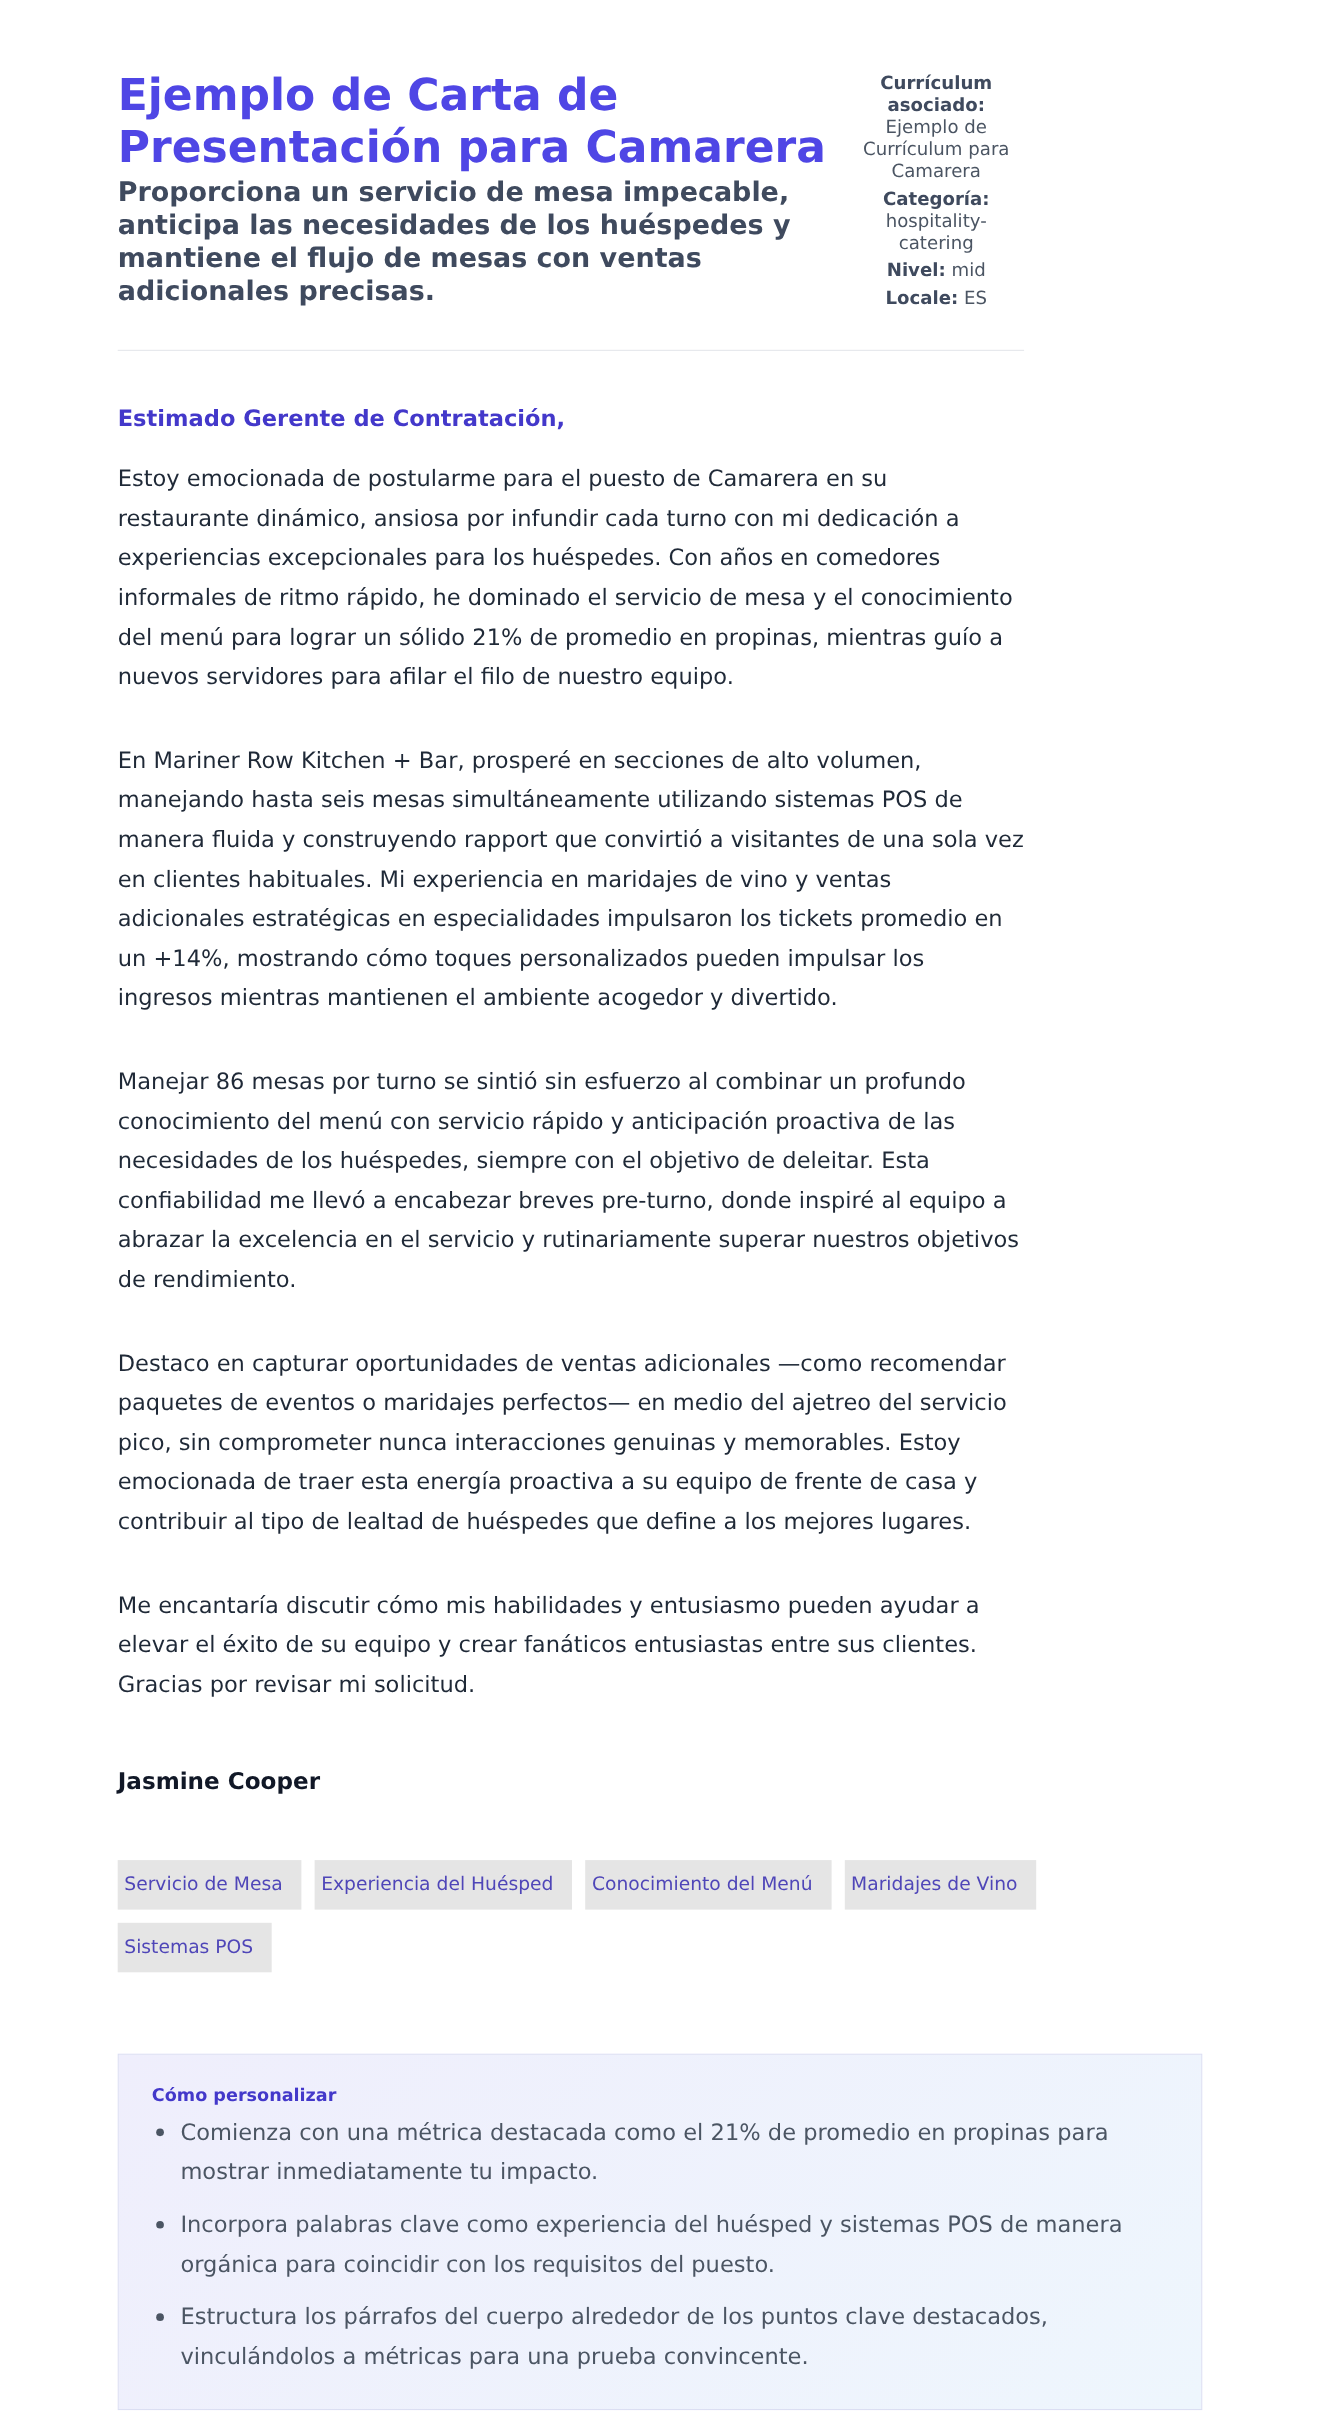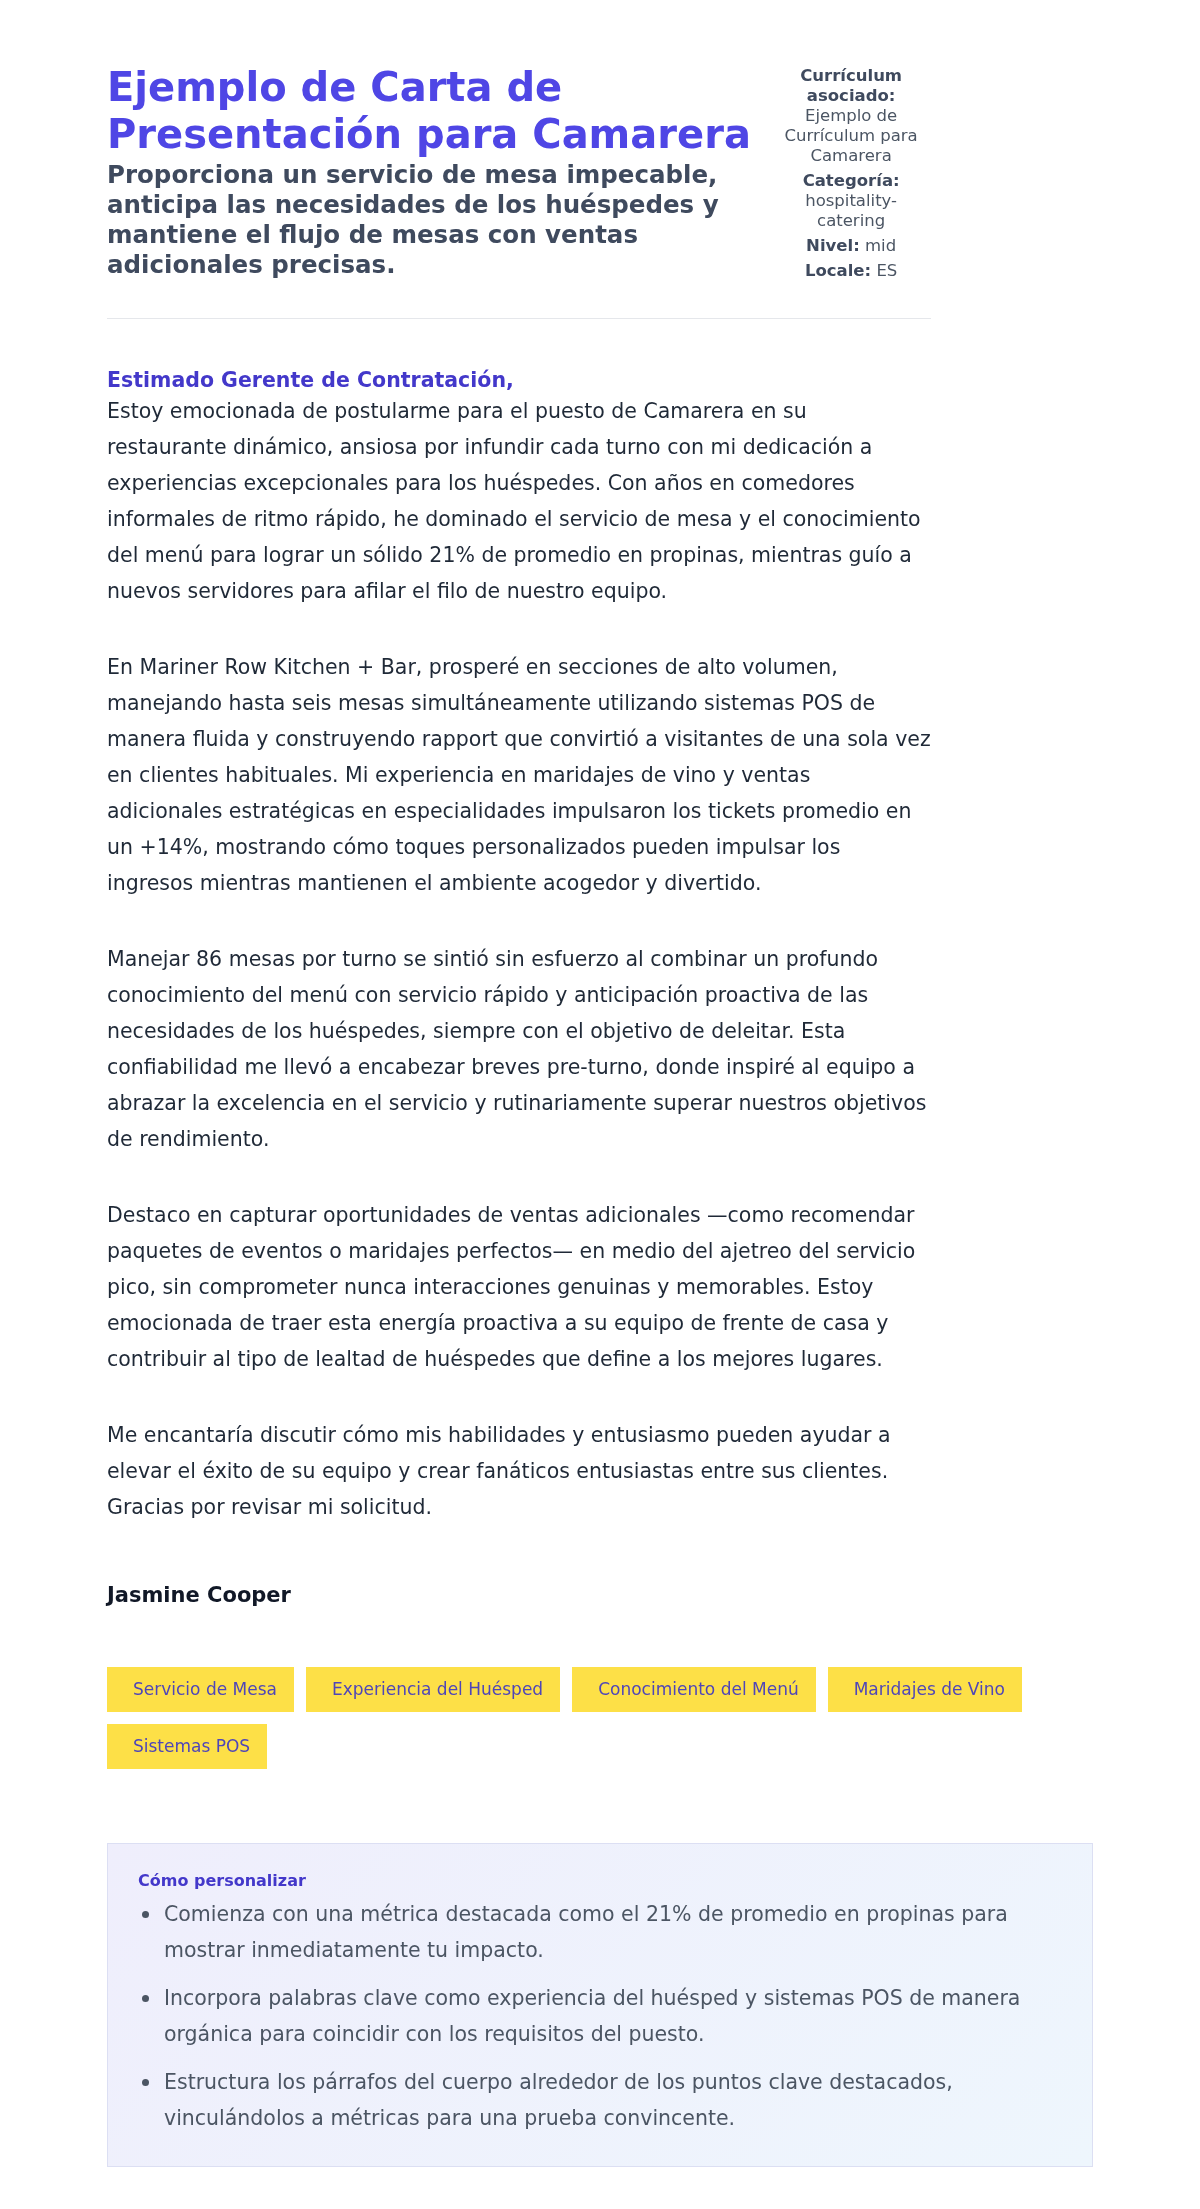--- a/index.html
+++ b/index.html
@@ -45,20 +45,21 @@
     }
     .meta-row { margin-bottom: 5px; }
     .meta-label { font-weight: bold; color: #3f4a5e; }
 
     .letter { padding-top: 48px; }
     .salutation {
       font-size: 20.5px;
       line-height: 26px;
       font-weight: bold;
       color: #4338ca;
+      margin-bottom: 24px;
     }
     .para {
       font-size: 20.5px;
       line-height: 36px;
       color: #1f2937;
       margin-bottom: 40px;
     }
     .signature { margin-top: 56px; }
     .sig-name {
       font-size: 21px;
@@ -74,25 +75,25 @@
     }
 
     .tags {
       display: flex;
       flex-wrap: wrap;
       gap: 12px;
       margin-top: 58px;
       width: 986px;
     }
     .tag {
-      background: #fde047;
+      background: #e5e5e5;
       color: #4f46b8;
       font-size: 17px;
       line-height: 20px;
-      padding: 12px 17px 12px 26px;
+      padding: 12px 17px 12px 6px;
       height: 45px;
     }
 
     .callout {
       margin-top: 74px;
       width: 986px;
       border: 1px solid #dcdff3;
       background: linear-gradient(135deg, #efeefc 0%, #eef6fd 100%);
       padding: 22px 30px 30px 30px;
     }

